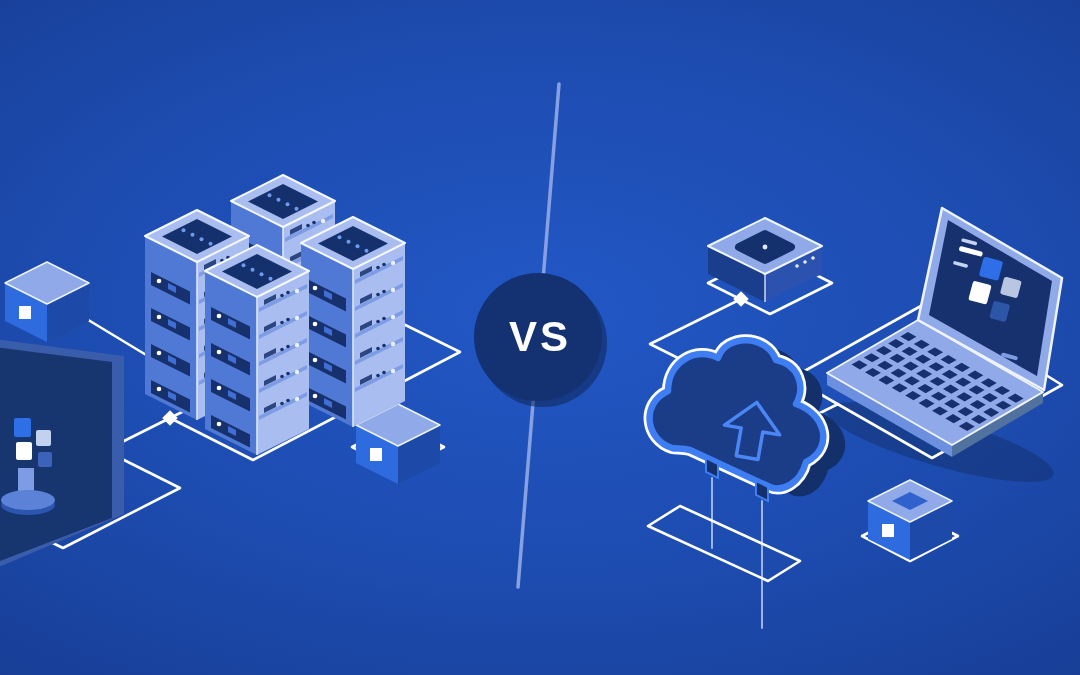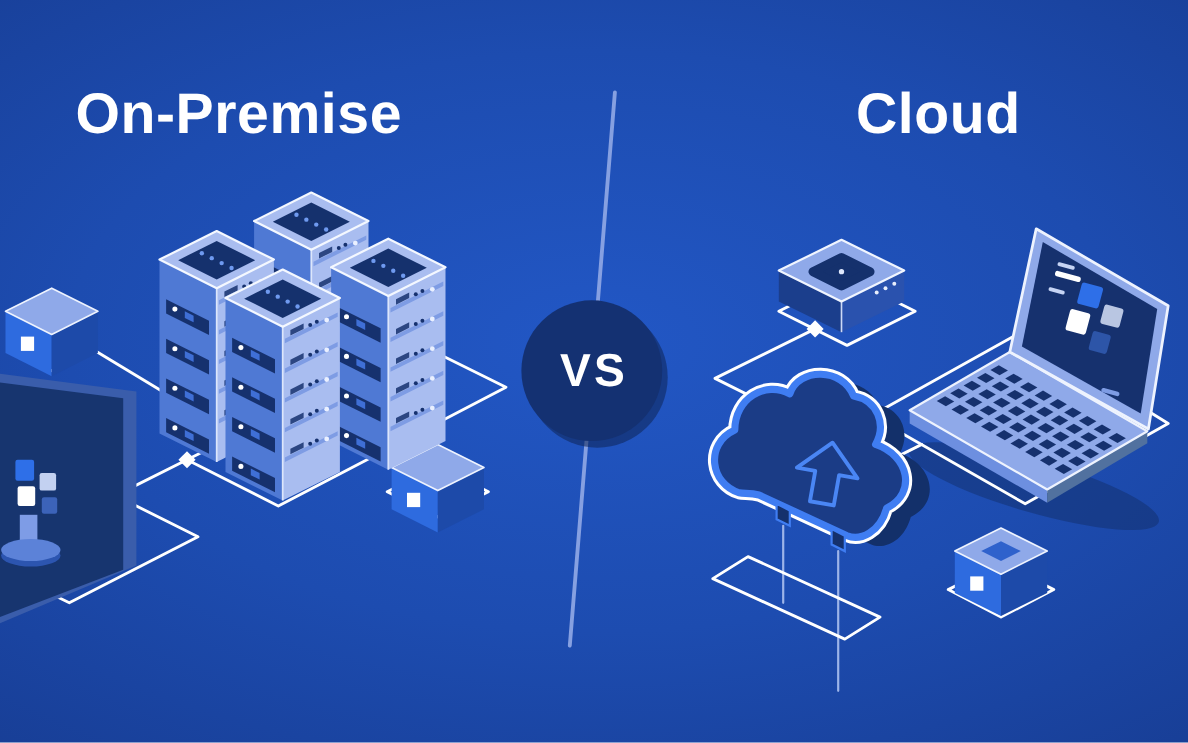--- a/index.html
+++ b/index.html
@@ -18,22 +18,20 @@
   svg.scene{position:absolute;left:0;top:0;}
   .vs-text{font-size:42px;font-weight:bold;letter-spacing:3px;fill:#ffffff;}
   .wire{fill:none;stroke:#ffffff;stroke-width:2.6;stroke-linejoin:round;stroke-linecap:round;}
   .wire-thin{fill:none;stroke:#9db4e8;stroke-width:2;stroke-linecap:round;}
 </style>
 </head>
 <body>
 
 <div class="stage">
 
-  <h1 class="title title-left">On-Premise</h1>
-  <h1 class="title title-right">Cloud</h1>
 
   <svg class="scene" width="1080" height="675" viewBox="0 0 1080 675">
     <defs>
 
       <g id="rrow">
         <polygon points="2,63 50,39 50,43 2,67" fill="#7e9ce4"></polygon>
         <polygon points="7,55 19,49 19,54 7,60" fill="#16316e" opacity="0.85"></polygon>
         <circle cx="25" cy="50.5" r="1.8" fill="#16316e"></circle>
         <circle cx="31" cy="47.5" r="1.8" fill="#16316e"></circle>
         <circle cx="40" cy="46" r="2.2" fill="#eaf0ff"></circle>

